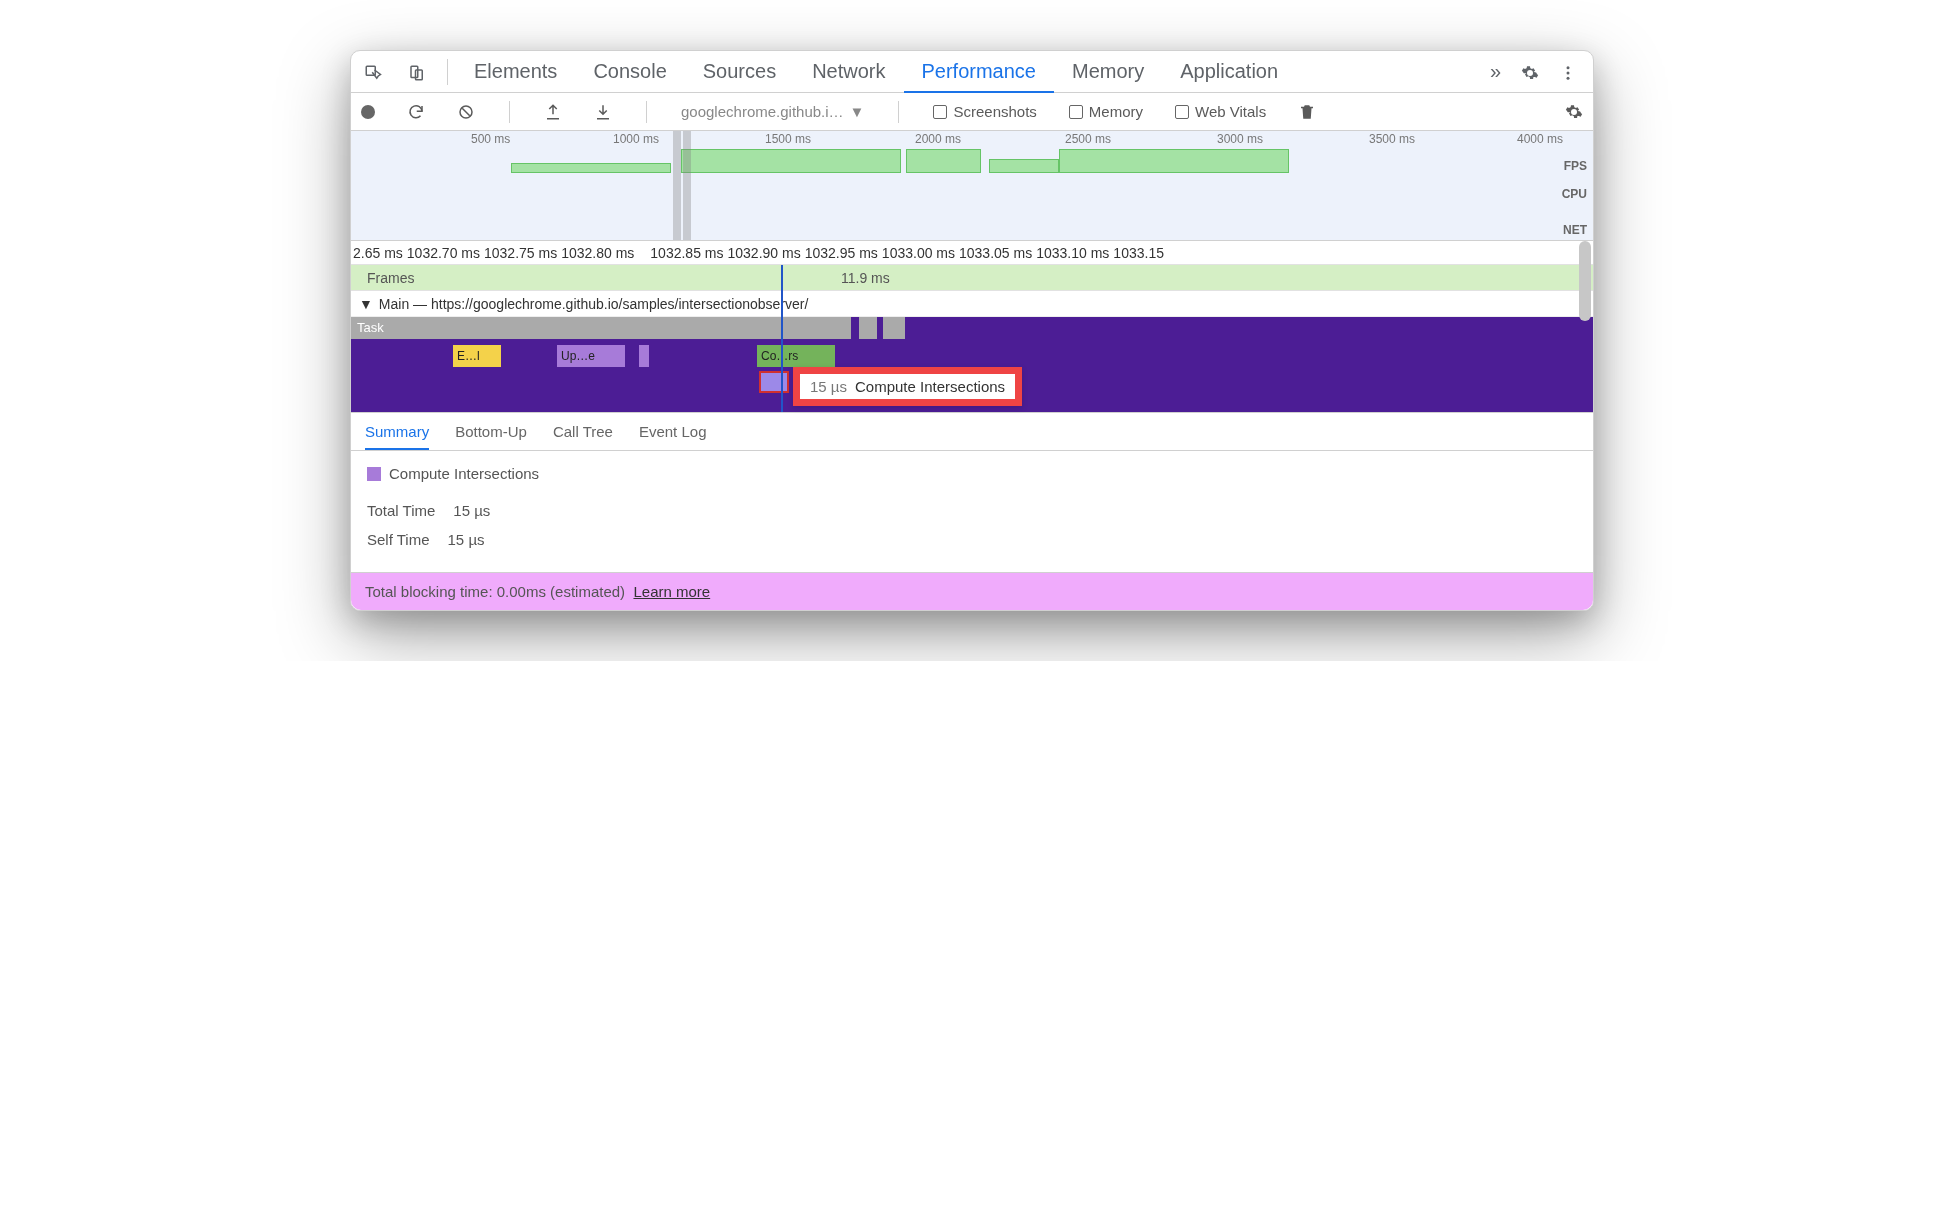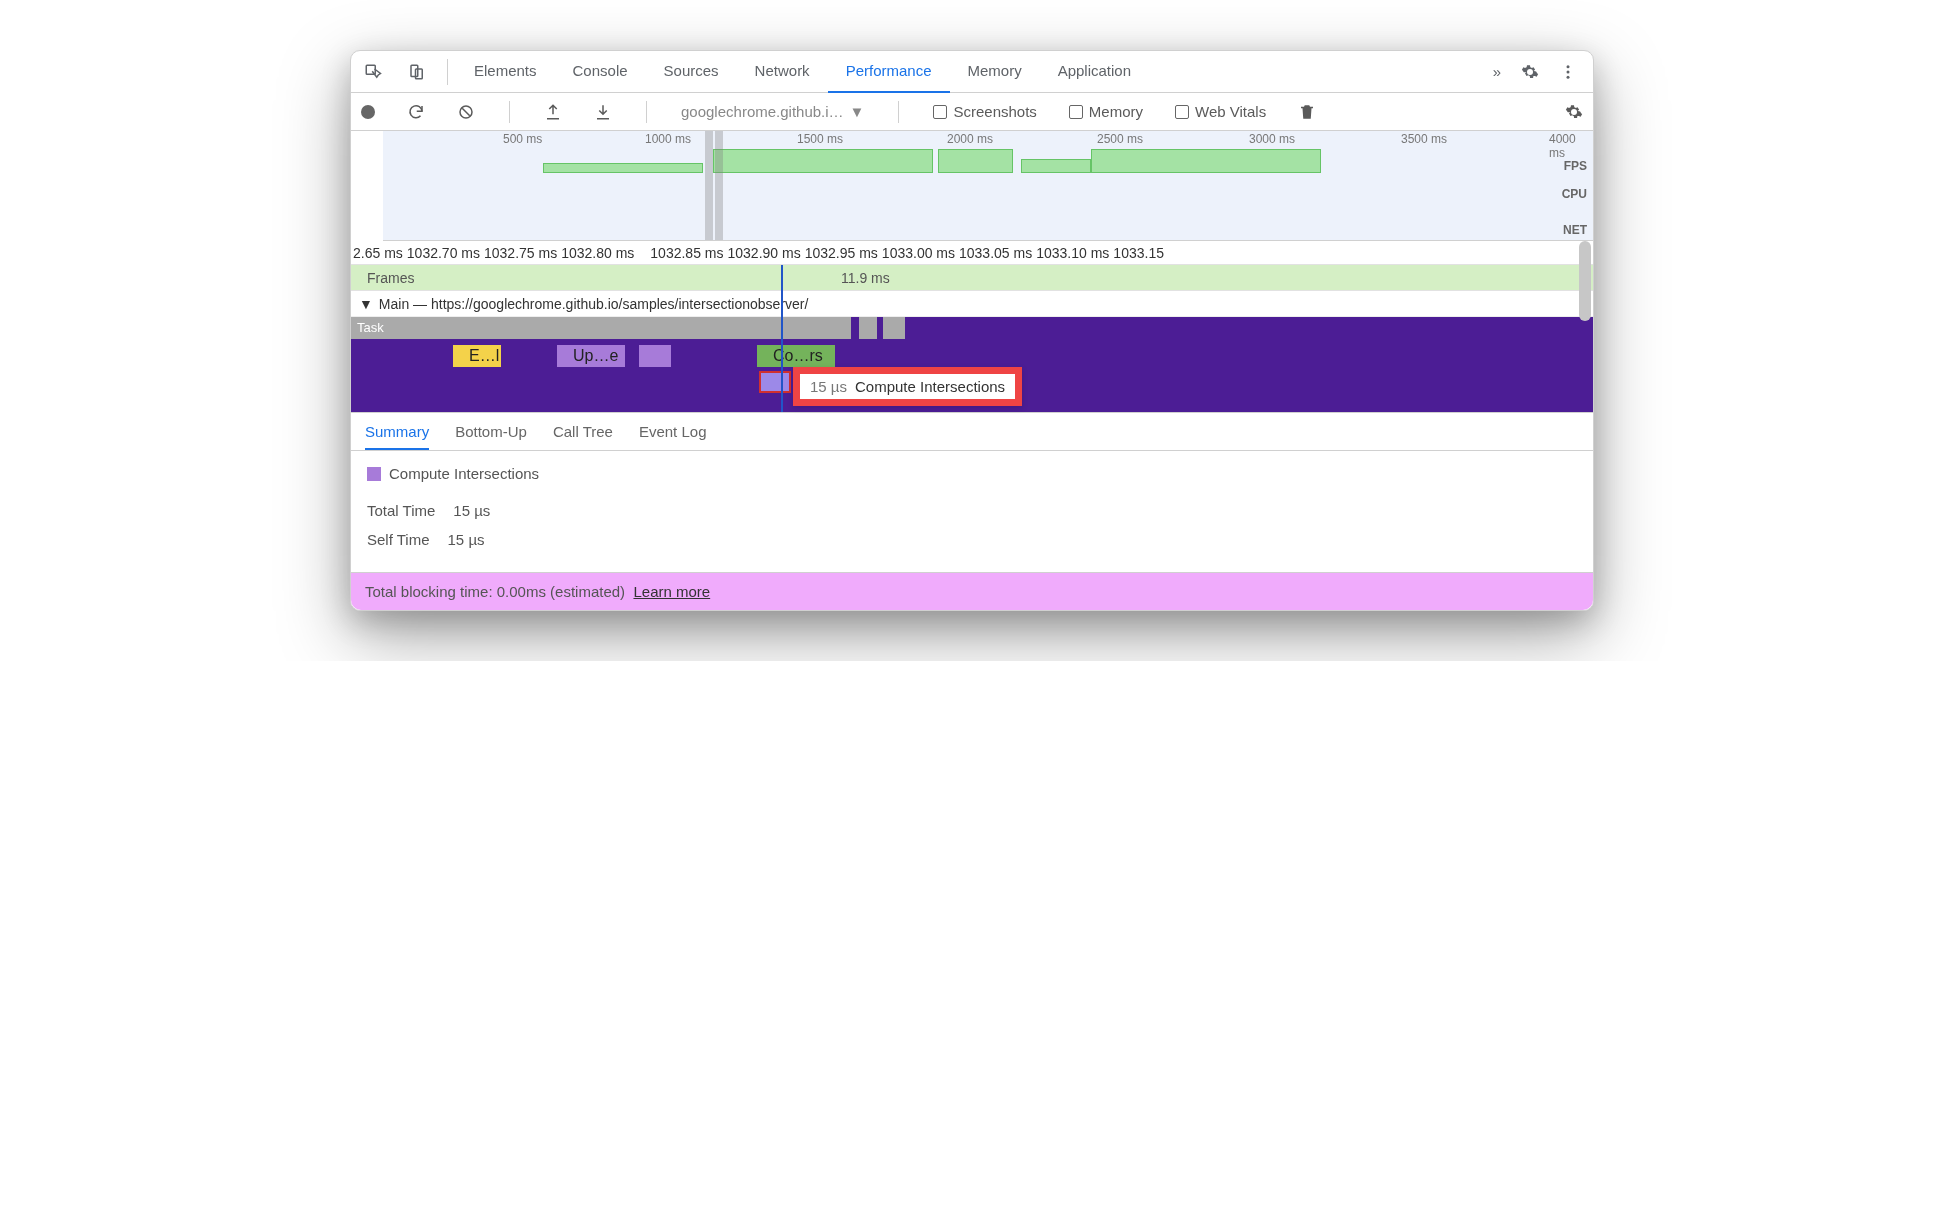--- a/index.html
+++ b/index.html
@@ -8,55 +8,55 @@
 .window { width: 1244px; border-radius: 10px; overflow: visible; box-shadow: 0 25px 70px rgba(0,0,0,0.35), 0 10px 30px rgba(0,0,0,0.2); background: #fff; border: 1px solid #d0d0d0; }
 
 .titlebar { background: linear-gradient(#f5f5f5,#e8e8e8); height: 32px; display: flex; align-items: center; padding: 0 12px; border-top-left-radius: 10px; border-top-right-radius: 10px; border-bottom: 1px solid #cfcfcf; position: relative; }
 .traffic { display: flex; gap: 8px; }
 .traffic span { width: 13px; height: 13px; border-radius: 50%; display: block; }
 .t-close { background: #ff5f57; border: 1px solid #e2443e; }
 .t-min   { background: #ffbd2e; border: 1px solid #dea021; }
 .t-max   { background: #28c940; border: 1px solid #1ba72c; }
 .titlebar-title { position: absolute; left: 0; right: 0; text-align: center; font-size: 14px; color: #555; pointer-events: none; }
 
-.tabbar { display: flex; align-items: center; height: 42px; border-bottom: 1px solid #d0d0d0; color: #5f6368; font-size: 15px; }
+.tabbar { display: flex; align-items: center; height: 42px; border-bottom: 1px solid #d0d0d0; color: #5f6368; font-size: 20px; }
 .tabbar .ib { width: 44px; text-align: center; color: #5f6368; }
 .tabbar .tabs { display: flex; flex: 1; }
 .tabbar .tab { padding: 0 18px; line-height: 40px; cursor: default; }
 .tabbar .tab.active { color: #1a73e8; border-bottom: 2px solid #1a73e8; }
 .tabbar .right { display: flex; align-items: center; gap: 20px; padding: 0 16px; }
 
 .toolbar { display: flex; align-items: center; gap: 32px; height: 38px; border-bottom: 1px solid #d0d0d0; padding: 0 10px; color: #5a5a5a; font-size: 15px; }
 .toolbar .rec { width: 14px; height: 14px; background: #666; border-radius: 50%; }
 .toolbar .sep { width: 1px; height: 22px; background: #d0d0d0; margin: 0 2px; }
 .toolbar .cb { display: flex; align-items: center; gap: 6px; }
 .toolbar .cb .box { width: 14px; height: 14px; border: 1.5px solid #666; border-radius: 2px; }
 .toolbar .src { color: #888; display: flex; align-items: center; gap: 6px; }
 .toolbar .spacer { flex: 1; }
 
-.overview { background: #edf2fb; border-bottom: 1px solid #d0d0d0; position: relative; height: 110px; margin-left: 32px; }
+.overview { background: #edf2fb; border-bottom: 1px solid #d0d0d0; position: relative; height: 110px; }
 .overview .ruler { display: flex; height: 20px; font-size: 12px; color: #777; position: relative; }
 .overview .ruler span { position: absolute; top: 1px; }
 .overview .labels { position: absolute; right: 6px; font-size: 12px; color: #666; font-weight: bold; }
 .overview .fps-area { position: absolute; left: 160px; right: 185px; top: 18px; height: 24px; }
 .overview .fps-block { position: absolute; background: #a4e2a4; border: 1px solid #66c466; }
 .overview .handles { position: absolute; top: 0; bottom: 0; width: 8px; background: rgba(128,128,128,0.35); }
 
 .flame-ruler { height: 24px; display: flex; font-size: 14px; color: #333; border-bottom: 1px solid #e2e2e2; white-space: nowrap; overflow: hidden; align-items: center; }
 .flame-ruler span { padding: 0 2px; }
 
 .frames-row { background: #d5efc5; height: 26px; display: flex; align-items: center; font-size: 14px; color: #555; border-bottom: 1px solid #e2e2e2; position: relative; }
 .frames-row .lbl { padding-left: 16px; width: 490px; }
 
 .main-row { height: 26px; display: flex; align-items: center; font-size: 14px; color: #333; border-bottom: 1px solid #eee; position: relative; }
 .main-row .tri { margin: 0 6px 0 8px; }
 
 .flame-area { position: relative; height: 96px; background: #4c1d95; border-bottom: 1px solid #d0d0d0; overflow: visible; }
 .flame-task { position: absolute; left: 0; top: 0; height: 22px; background: #aaa; color: #fff; font-size: 13px; padding-left: 6px; line-height: 22px; }
-.flame-seg { position: absolute; height: 22px; color: #222; font-size: 16px; line-height: 22px; padding: 0 16px; overflow: hidden; white-space: nowrap; }
+.flame-seg { position: absolute; height: 22px; color: #222; font-size: 12px; line-height: 22px; padding: 0 4px; overflow: hidden; white-space: nowrap; }
 .seg-yellow { background: #f4d24a; }
 .seg-purple { background: #a77bd9; }
 .seg-green  { background: #74b35b; }
 .seg-sel    { background: #9c89e8; outline: 2px solid #d03030; outline-offset: -2px; }
 .vline { position: absolute; top: -52px; bottom: 0; width: 2px; background: #2155c8; }
 
 .tooltip { position: absolute; background: #fff; border: 7px solid #ef4444; box-shadow: 0 2px 6px rgba(0,0,0,.15); padding: 4px 10px; font-size: 15px; color: #333; white-space: nowrap; z-index: 5; }
 .tooltip .t-dur { color: #777; margin-right: 8px; }
 
 .detail-tabs { display: flex; gap: 26px; padding: 10px 14px 0; font-size: 15px; color: #666; border-bottom: 1px solid #d0d0d0; }

